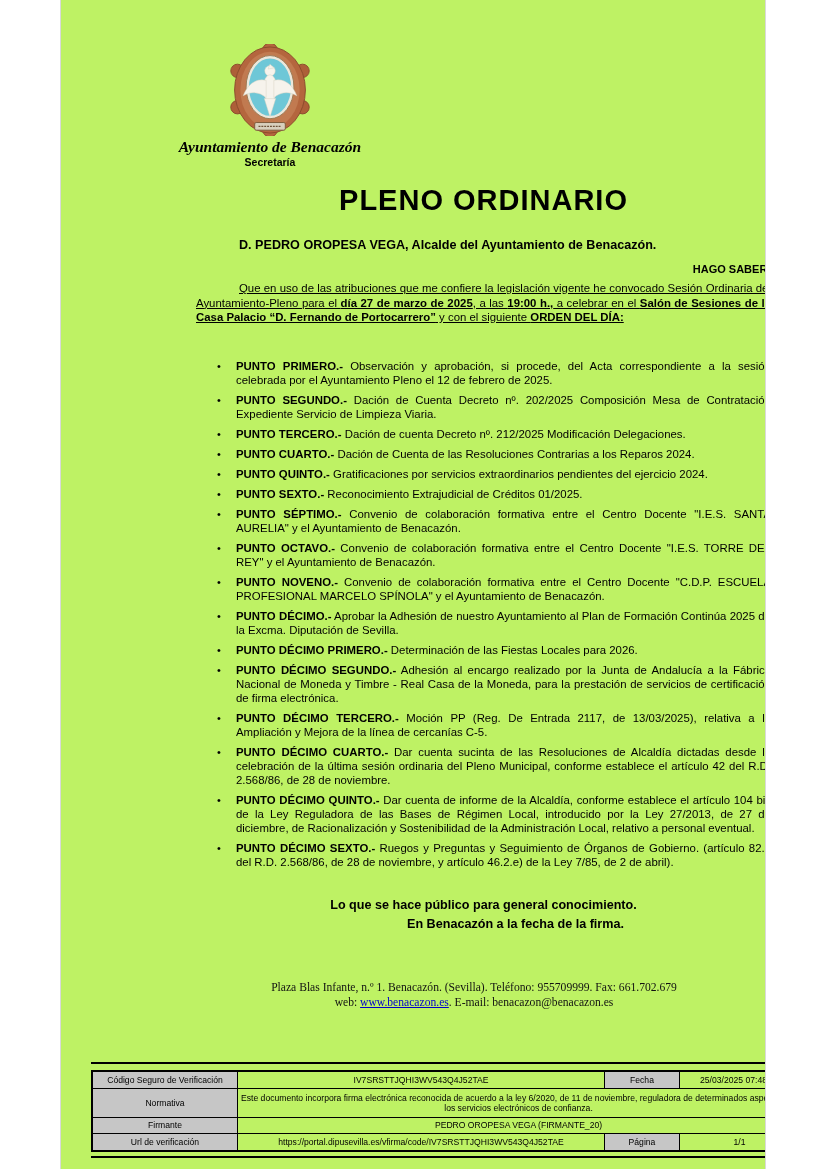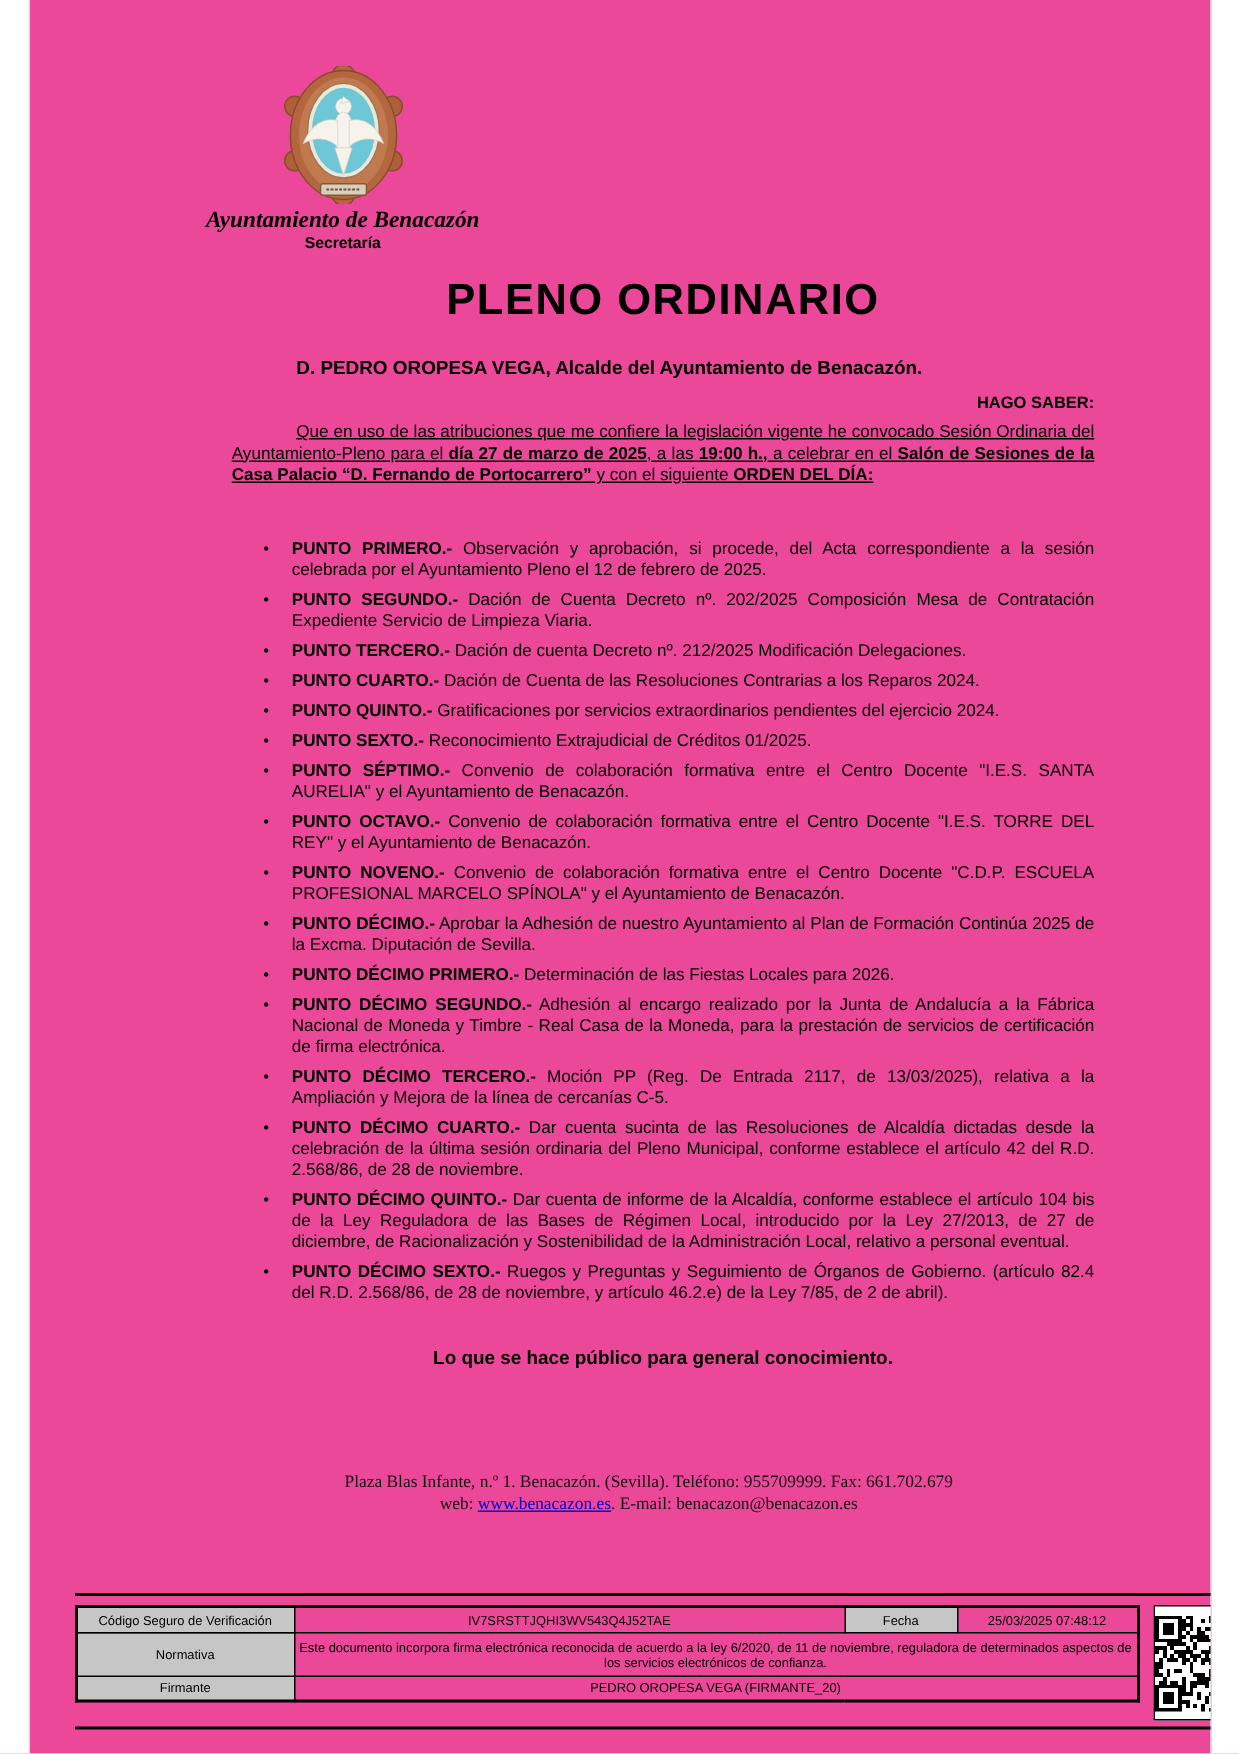--- a/index.html
+++ b/index.html
@@ -1,17 +1,17 @@
 <!DOCTYPE html>
 <html><head>
 <meta charset="utf-8">
 <style>
   html,body{margin:0;padding:0;background:#ffffff;}
   .page{
-    position:relative; width:787px; height:1169px; background:#ec4899;
+    position:relative; width:704px; height:1169px; background:#bef264;
     font-family:"Liberation Sans", sans-serif; color:#000;
     outline:1px solid #d9d9d9; overflow:hidden; margin:0 auto;
   }
   
   .logo-block{position:absolute; left:98px; top:44px; width:222px; text-align:center;}
   .crest{display:block; margin:0 auto;}
   .org-name{font-family:"Liberation Serif", serif; font-weight:bold; font-style:italic; font-size:15.5px; margin-top:2px; white-space:nowrap;}
   .dept-name{font-weight:bold; font-size:10.5px; margin-top:0px;}
   
   .doc-title{position:absolute; left:135px; top:184px; width:575px; text-align:center;
@@ -171,20 +171,21 @@
     </li>
 
     <li>
       <span class="bullet">•</span>
       <b>PUNTO DÉCIMO SEXTO.-</b><span> Ruegos y Preguntas y Seguimiento de Órganos de Gobierno. (artículo 82.4 del R.D. 2.568/86, de 28 de noviembre, y artículo 46.2.e) de la Ley 7/85, de 2 de abril).</span>
     </li>
   </ul>
 
   <div class="closing">
     <div class="l1">Lo que se hace público para general conocimiento.</div>
+    <div class="l2">En Benacazón a la fecha de la firma.</div>
   </div>
 
   <div class="address">
     <div>Plaza Blas Infante, n.º 1. Benacazón. (Sevilla).  Teléfono: 955709999. Fax: 661.702.679</div>
     <div><span>web: </span><a>www.benacazon.es</a><span>. E-mail: benacazon@benacazon.es</span></div>
   </div>
 
   <div class="verify">
     <table class="vt">
       <tbody>
@@ -194,20 +195,26 @@
         <td class="lbl c3">Fecha</td>
         <td class="c4">25/03/2025 07:48:12</td>
       </tr>
       <tr class="r2">
         <td class="lbl">Normativa</td>
         <td colspan="3">Este documento incorpora firma electrónica reconocida de acuerdo a la ley 6/2020, de 11 de noviembre, reguladora de determinados aspectos de los servicios electrónicos de confianza.</td>
       </tr>
       <tr class="r3">
         <td class="lbl">Firmante</td>
         <td colspan="3">PEDRO OROPESA VEGA (FIRMANTE_20)</td>
+      </tr>
+      <tr class="r4">
+        <td class="lbl">Url de verificación</td>
+        <td>https://portal.dipusevilla.es/vfirma/code/IV7SRSTTJQHI3WV543Q4J52TAE</td>
+        <td class="lbl">Página</td>
+        <td>1/1</td>
       </tr>
     </tbody>
       </table>
     <div class="qr-box">
       <svg id="qr" width="64" height="64" viewBox="0 0 25 25" shape-rendering="crispEdges">
           <path d="M8,0h1v1h-1zM9,0h1v1h-1zM14,0h1v1h-1zM17,0h1v1h-1zM7,1h1v1h-1zM9,1h1v1h-1zM12,1h1v1h-1zM14,1h1v1h-1zM15,1h1v1h-1zM16,1h1v1h-1zM17,1h1v1h-1zM7,2h1v1h-1zM8,2h1v1h-1zM9,2h1v1h-1zM16,2h1v1h-1zM17,2h1v1h-1zM7,3h1v1h-1zM9,3h1v1h-1zM11,3h1v1h-1zM13,3h1v1h-1zM14,3h1v1h-1zM15,3h1v1h-1zM8,4h1v1h-1zM11,4h1v1h-1zM12,4h1v1h-1zM16,4h1v1h-1zM7,5h1v1h-1zM9,5h1v1h-1zM10,5h1v1h-1zM11,5h1v1h-1zM12,5h1v1h-1zM13,5h1v1h-1zM15,5h1v1h-1zM16,5h1v1h-1zM9,6h1v1h-1zM11,6h1v1h-1zM12,6h1v1h-1zM13,6h1v1h-1zM14,6h1v1h-1zM16,6h1v1h-1zM17,6h1v1h-1zM3,7h1v1h-1zM4,7h1v1h-1zM5,7h1v1h-1zM6,7h1v1h-1zM7,7h1v1h-1zM10,7h1v1h-1zM16,7h1v1h-1zM17,7h1v1h-1zM18,7h1v1h-1zM19,7h1v1h-1zM21,7h1v1h-1zM22,7h1v1h-1zM0,8h1v1h-1zM1,8h1v1h-1zM2,8h1v1h-1zM4,8h1v1h-1zM8,8h1v1h-1zM10,8h1v1h-1zM14,8h1v1h-1zM17,8h1v1h-1zM21,8h1v1h-1zM24,8h1v1h-1zM0,9h1v1h-1zM2,9h1v1h-1zM5,9h1v1h-1zM6,9h1v1h-1zM7,9h1v1h-1zM8,9h1v1h-1zM9,9h1v1h-1zM12,9h1v1h-1zM13,9h1v1h-1zM14,9h1v1h-1zM15,9h1v1h-1zM20,9h1v1h-1zM22,9h1v1h-1zM2,10h1v1h-1zM4,10h1v1h-1zM6,10h1v1h-1zM7,10h1v1h-1zM9,10h1v1h-1zM10,10h1v1h-1zM11,10h1v1h-1zM13,10h1v1h-1zM17,10h1v1h-1zM20,10h1v1h-1zM22,10h1v1h-1zM1,11h1v1h-1zM3,11h1v1h-1zM4,11h1v1h-1zM5,11h1v1h-1zM7,11h1v1h-1zM8,11h1v1h-1zM10,11h1v1h-1zM12,11h1v1h-1zM13,11h1v1h-1zM14,11h1v1h-1zM17,11h1v1h-1zM24,11h1v1h-1zM0,12h1v1h-1zM1,12h1v1h-1zM7,12h1v1h-1zM9,12h1v1h-1zM12,12h1v1h-1zM14,12h1v1h-1zM15,12h1v1h-1zM16,12h1v1h-1zM18,12h1v1h-1zM19,12h1v1h-1zM21,12h1v1h-1zM0,13h1v1h-1zM1,13h1v1h-1zM9,13h1v1h-1zM19,13h1v1h-1zM21,13h1v1h-1zM23,13h1v1h-1zM24,13h1v1h-1zM0,14h1v1h-1zM3,14h1v1h-1zM5,14h1v1h-1zM6,14h1v1h-1zM9,14h1v1h-1zM14,14h1v1h-1zM15,14h1v1h-1zM17,14h1v1h-1zM22,14h1v1h-1zM23,14h1v1h-1zM24,14h1v1h-1zM0,15h1v1h-1zM1,15h1v1h-1zM3,15h1v1h-1zM10,15h1v1h-1zM11,15h1v1h-1zM12,15h1v1h-1zM14,15h1v1h-1zM16,15h1v1h-1zM17,15h1v1h-1zM20,15h1v1h-1zM2,16h1v1h-1zM7,16h1v1h-1zM11,16h1v1h-1zM12,16h1v1h-1zM13,16h1v1h-1zM14,16h1v1h-1zM15,16h1v1h-1zM17,16h1v1h-1zM18,16h1v1h-1zM22,16h1v1h-1zM24,16h1v1h-1zM1,17h1v1h-1zM2,17h1v1h-1zM4,17h1v1h-1zM5,17h1v1h-1zM7,17h1v1h-1zM9,17h1v1h-1zM10,17h1v1h-1zM11,17h1v1h-1zM12,17h1v1h-1zM13,17h1v1h-1zM18,17h1v1h-1zM22,17h1v1h-1zM23,17h1v1h-1zM24,17h1v1h-1zM7,18h1v1h-1zM9,18h1v1h-1zM10,18h1v1h-1zM13,18h1v1h-1zM15,18h1v1h-1zM17,18h1v1h-1zM21,18h1v1h-1zM23,18h1v1h-1zM7,19h1v1h-1zM9,19h1v1h-1zM16,19h1v1h-1zM19,19h1v1h-1zM20,19h1v1h-1zM21,19h1v1h-1zM22,19h1v1h-1zM7,20h1v1h-1zM8,20h1v1h-1zM9,20h1v1h-1zM11,20h1v1h-1zM14,20h1v1h-1zM15,20h1v1h-1zM16,20h1v1h-1zM17,20h1v1h-1zM22,20h1v1h-1zM24,20h1v1h-1zM11,21h1v1h-1zM13,21h1v1h-1zM15,21h1v1h-1zM16,21h1v1h-1zM18,21h1v1h-1zM20,21h1v1h-1zM22,21h1v1h-1zM7,22h1v1h-1zM8,22h1v1h-1zM13,22h1v1h-1zM17,22h1v1h-1zM19,22h1v1h-1zM21,22h1v1h-1zM24,22h1v1h-1zM8,23h1v1h-1zM10,23h1v1h-1zM12,23h1v1h-1zM15,23h1v1h-1zM22,23h1v1h-1zM23,23h1v1h-1zM24,23h1v1h-1zM12,24h1v1h-1zM14,24h1v1h-1zM17,24h1v1h-1zM19,24h1v1h-1zM20,24h1v1h-1zM23,24h1v1h-1zM24,24h1v1h-1z" fill="#000"></path>
           <path fill-rule="evenodd" fill="#000" d="M0,0h7v7h-7z M1,1h5v5h-5z M2,2h3v3h-3z"></path>
           <path fill-rule="evenodd" fill="#000" d="M18,0h7v7h-7z M19,1h5v5h-5z M20,2h3v3h-3z"></path>
           <path fill-rule="evenodd" fill="#000" d="M0,18h7v7h-7z M1,19h5v5h-5z M2,20h3v3h-3z"></path>
         </svg>

